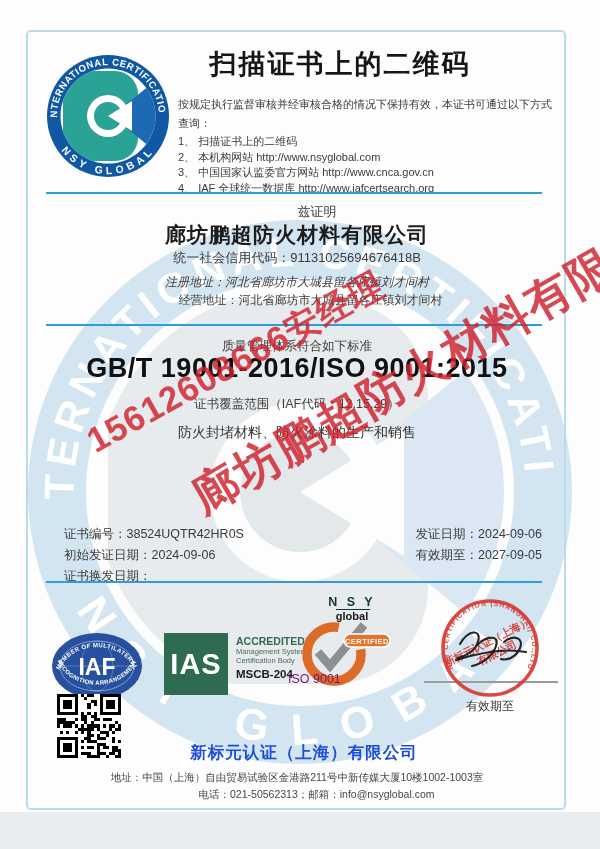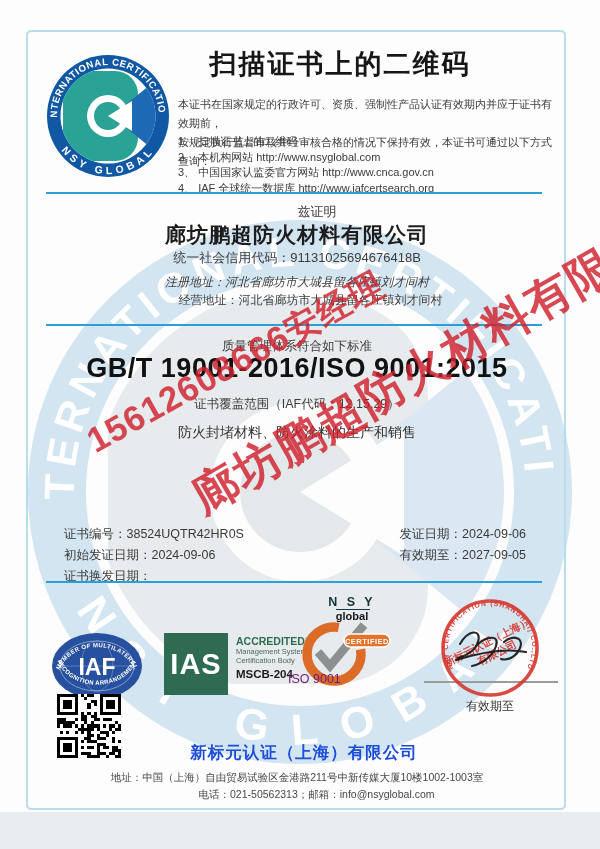--- a/index.html
+++ b/index.html
@@ -23,21 +23,21 @@
   .certify-label{top:203px;font-size:13px;color:#3a3a3a;z-index:2;padding-left:40px;}
   .company{top:221px;font-size:21px;font-weight:bold;color:#1d1d1d;letter-spacing:1px;z-index:2;}
   .credit{top:249px;font-size:13px;z-index:2;}
   .addr1{top:274px;font-size:12px;z-index:2;font-style:italic;}
   .addr2{top:292px;font-size:12px;z-index:2;padding-left:27px;}
   .stdhead{top:338px;font-size:12.5px;z-index:2;}
   .stdcode{top:353px;font-size:27px;font-weight:bold;color:#111;letter-spacing:0.5px;z-index:2;}
   .scopelabel{top:396px;font-size:12.5px;z-index:2;}
   .scope{top:424px;font-size:14px;color:#333;z-index:2;}
   .dl{position:absolute;left:64px;font-size:12.5px;color:#3a3a3a;z-index:2;}
-  .dr{position:absolute;right:74px;font-size:12.5px;color:#3a3a3a;text-align:right;z-index:2;}
+  .dr{position:absolute;right:58px;font-size:12.5px;color:#3a3a3a;text-align:right;z-index:2;}
   .iasbox{position:absolute;left:164px;top:633px;width:64px;height:62px;background:#2f6b50;
     color:#fff;font-weight:bold;font-size:29px;display:flex;align-items:center;justify-content:center;
     letter-spacing:1px;z-index:2;}
   .iascol{position:absolute;left:236px;top:635px;width:100px;z-index:2;}
   .ias-acc{font-size:10.5px;font-weight:bold;color:#2f6b50;}
   .ias-s{font-size:7.5px;color:#4c6a5d;line-height:9px;}
   .ias-code{font-size:11.5px;font-weight:bold;color:#1b1b1b;margin-top:3px;}
   .isocap{position:absolute;left:288px;width:120px;top:672px;text-align:left;font-size:12.5px;color:#701a75;z-index:2;}
   .sigline{position:absolute;left:424px;top:681px;width:134px;height:2px;background:#9b9b9b;z-index:2;}
   .stampwrap{position:absolute;left:438px;top:596px;z-index:3;}
@@ -103,21 +103,20 @@
     <textPath href="#lTop" startOffset="50%" text-anchor="middle">INTERNATIONAL CERTIFICATION</textPath>
   </text>
   <text font-size="10.5" font-weight="bold" fill="#ffffff" letter-spacing="4">
     <textPath href="#lBot" startOffset="50%" text-anchor="middle">NSY GLOBAL</textPath>
   </text>
 </svg>
 
 <div class="title">扫描证书上的二维码</div>
 
 <div class="intro">
-  <div>本证书在国家规定的行政许可、资质、强制性产品认证有效期内并应于证书有效期前，</div>
   <div>按规定执行监督审核并经审核合格的情况下保持有效，本证书可通过以下方式查询：</div>
 </div>
 <div class="qlist">
   <div>1、 扫描证书上的二维码</div>
   <div>2、 本机构网站 http://www.nsyglobal.com</div>
   <div>3、 中国国家认监委官方网站 http://www.cnca.gov.cn</div>
   <div>4、 IAF 全球统一数据库 http://www.iafcertsearch.org</div>
 </div>
 
 <div class="rule" style="top:192px;"></div>

